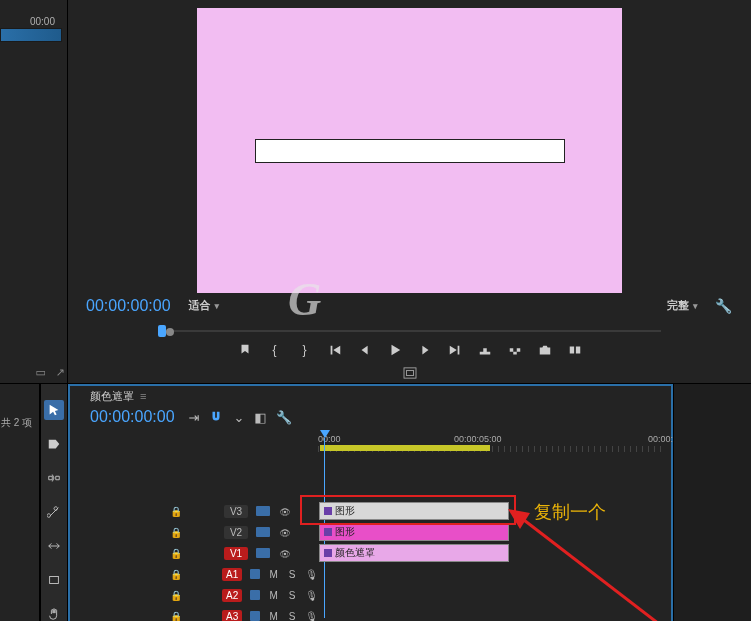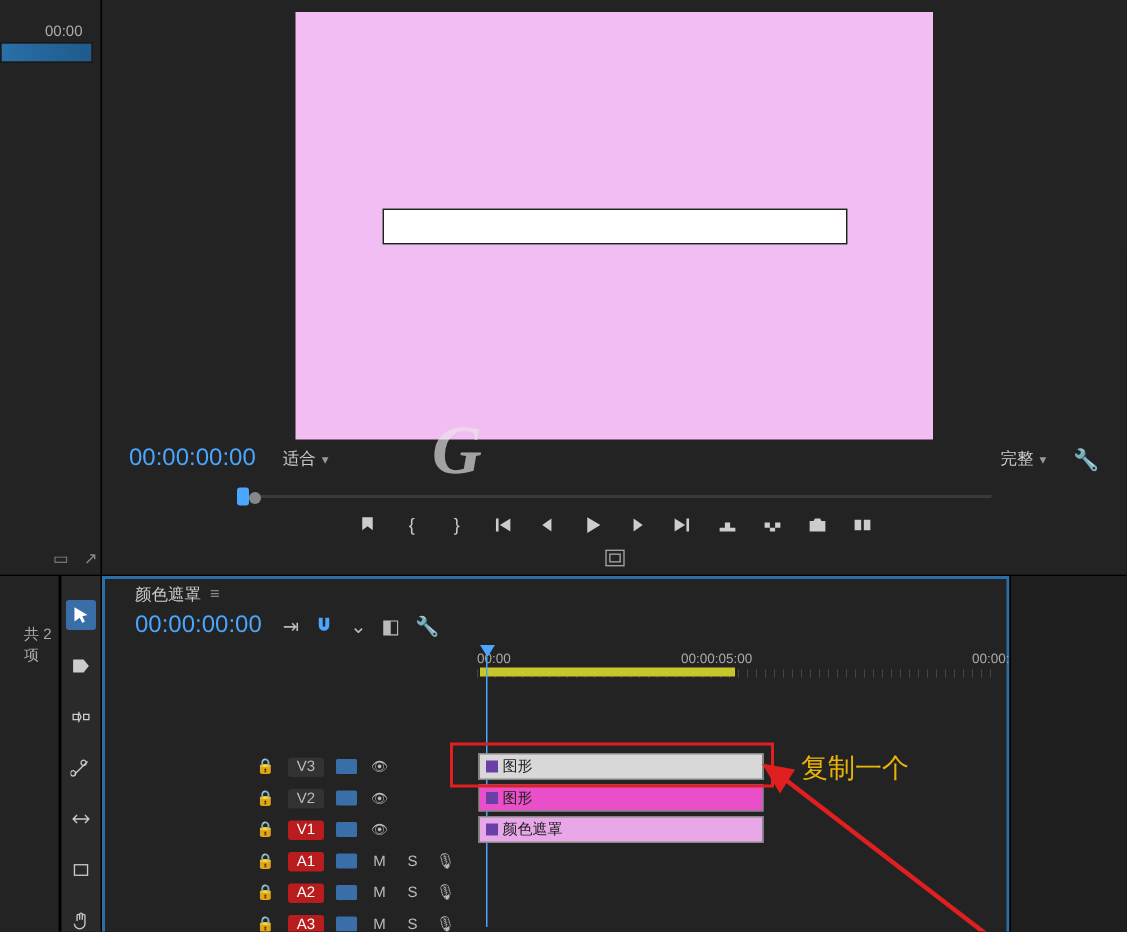--- a/index.html
+++ b/index.html
@@ -55,21 +55,21 @@
   }
   .program-timebar {
     height: 30px;
     display: flex; align-items: center;
     padding: 0 18px;
     gap: 18px;
   }
   .tc-blue { color: #4aa6ff; font-size: 16px; }
   .dropdown-pill {
     color: #ccc; font-size: 11px;
-    display: inline-flex; align-items: center; gap: 4px;
+    display: inline-flex; align-items: center; gap: 4px; font-weight: bold;
   }
   .dropdown-pill::after { content: "▾"; font-size: 9px; color: #999; }
   .wrench { color: #bbb; font-size: 14px; }
   .program-scrub {
     height: 22px;
     position: relative;
     margin: 0 90px;
   }
   .scrub-line {
     position: absolute; left: 0; right: 0; top: 12px;
@@ -101,21 +101,21 @@
   .lower-section {
     flex: 1; display: flex;
     border-top: 1px solid #000;
   }
   .left-panel-bottom {
     width: 40px; background: #232323;
     border-right: 1px solid #000;
     padding-top: 24px;
     color: #aaa; font-size: 10px;
   }
-  .items-count { padding-left: 16px; margin-top: 8px; }
+  .items-count { padding-left: 1px; margin-top: 8px; }
   .tools-col {
     width: 28px;
     background: #2a2a2a;
     border-left: 1px solid #000;
     border-right: 1px solid #000;
     display: flex; flex-direction: column; align-items: center;
     padding-top: 16px; gap: 14px;
   }
   .tool {
     width: 20px; height: 20px;
@@ -182,21 +182,21 @@
   .track-row {
     height: 18px;
     display: flex; align-items: center; gap: 8px;
     font-size: 10px; color:#bbb;
   }
   .track-row .lk, .track-row .tog, .track-row .m, .track-row .s, .track-row .mic {
     width: 14px; text-align:center;
   }
   .track-label {
     width: 24px; text-align: center; padding: 1px 3px;
-    background: #333; border-radius: 2px;
+    background: #333; border-radius: 2px; margin-left: 32px;
   }
   .track-label.v-on, .track-label.a-on { background: #b91c1c; color:#fff; }
   .sync { width:14px; height:10px; background:#3a6ea8; border-radius:1px;}
   .eye::before { content:"👁"; font-size:9px; }
   .tracks-area { flex:1; position:relative; }
   .clip {
     position: absolute; height: 18px; font-size: 10px;
     border: 1px solid #888; padding-left: 4px;
     display: flex; align-items: center; gap: 3px;
     overflow: hidden;

